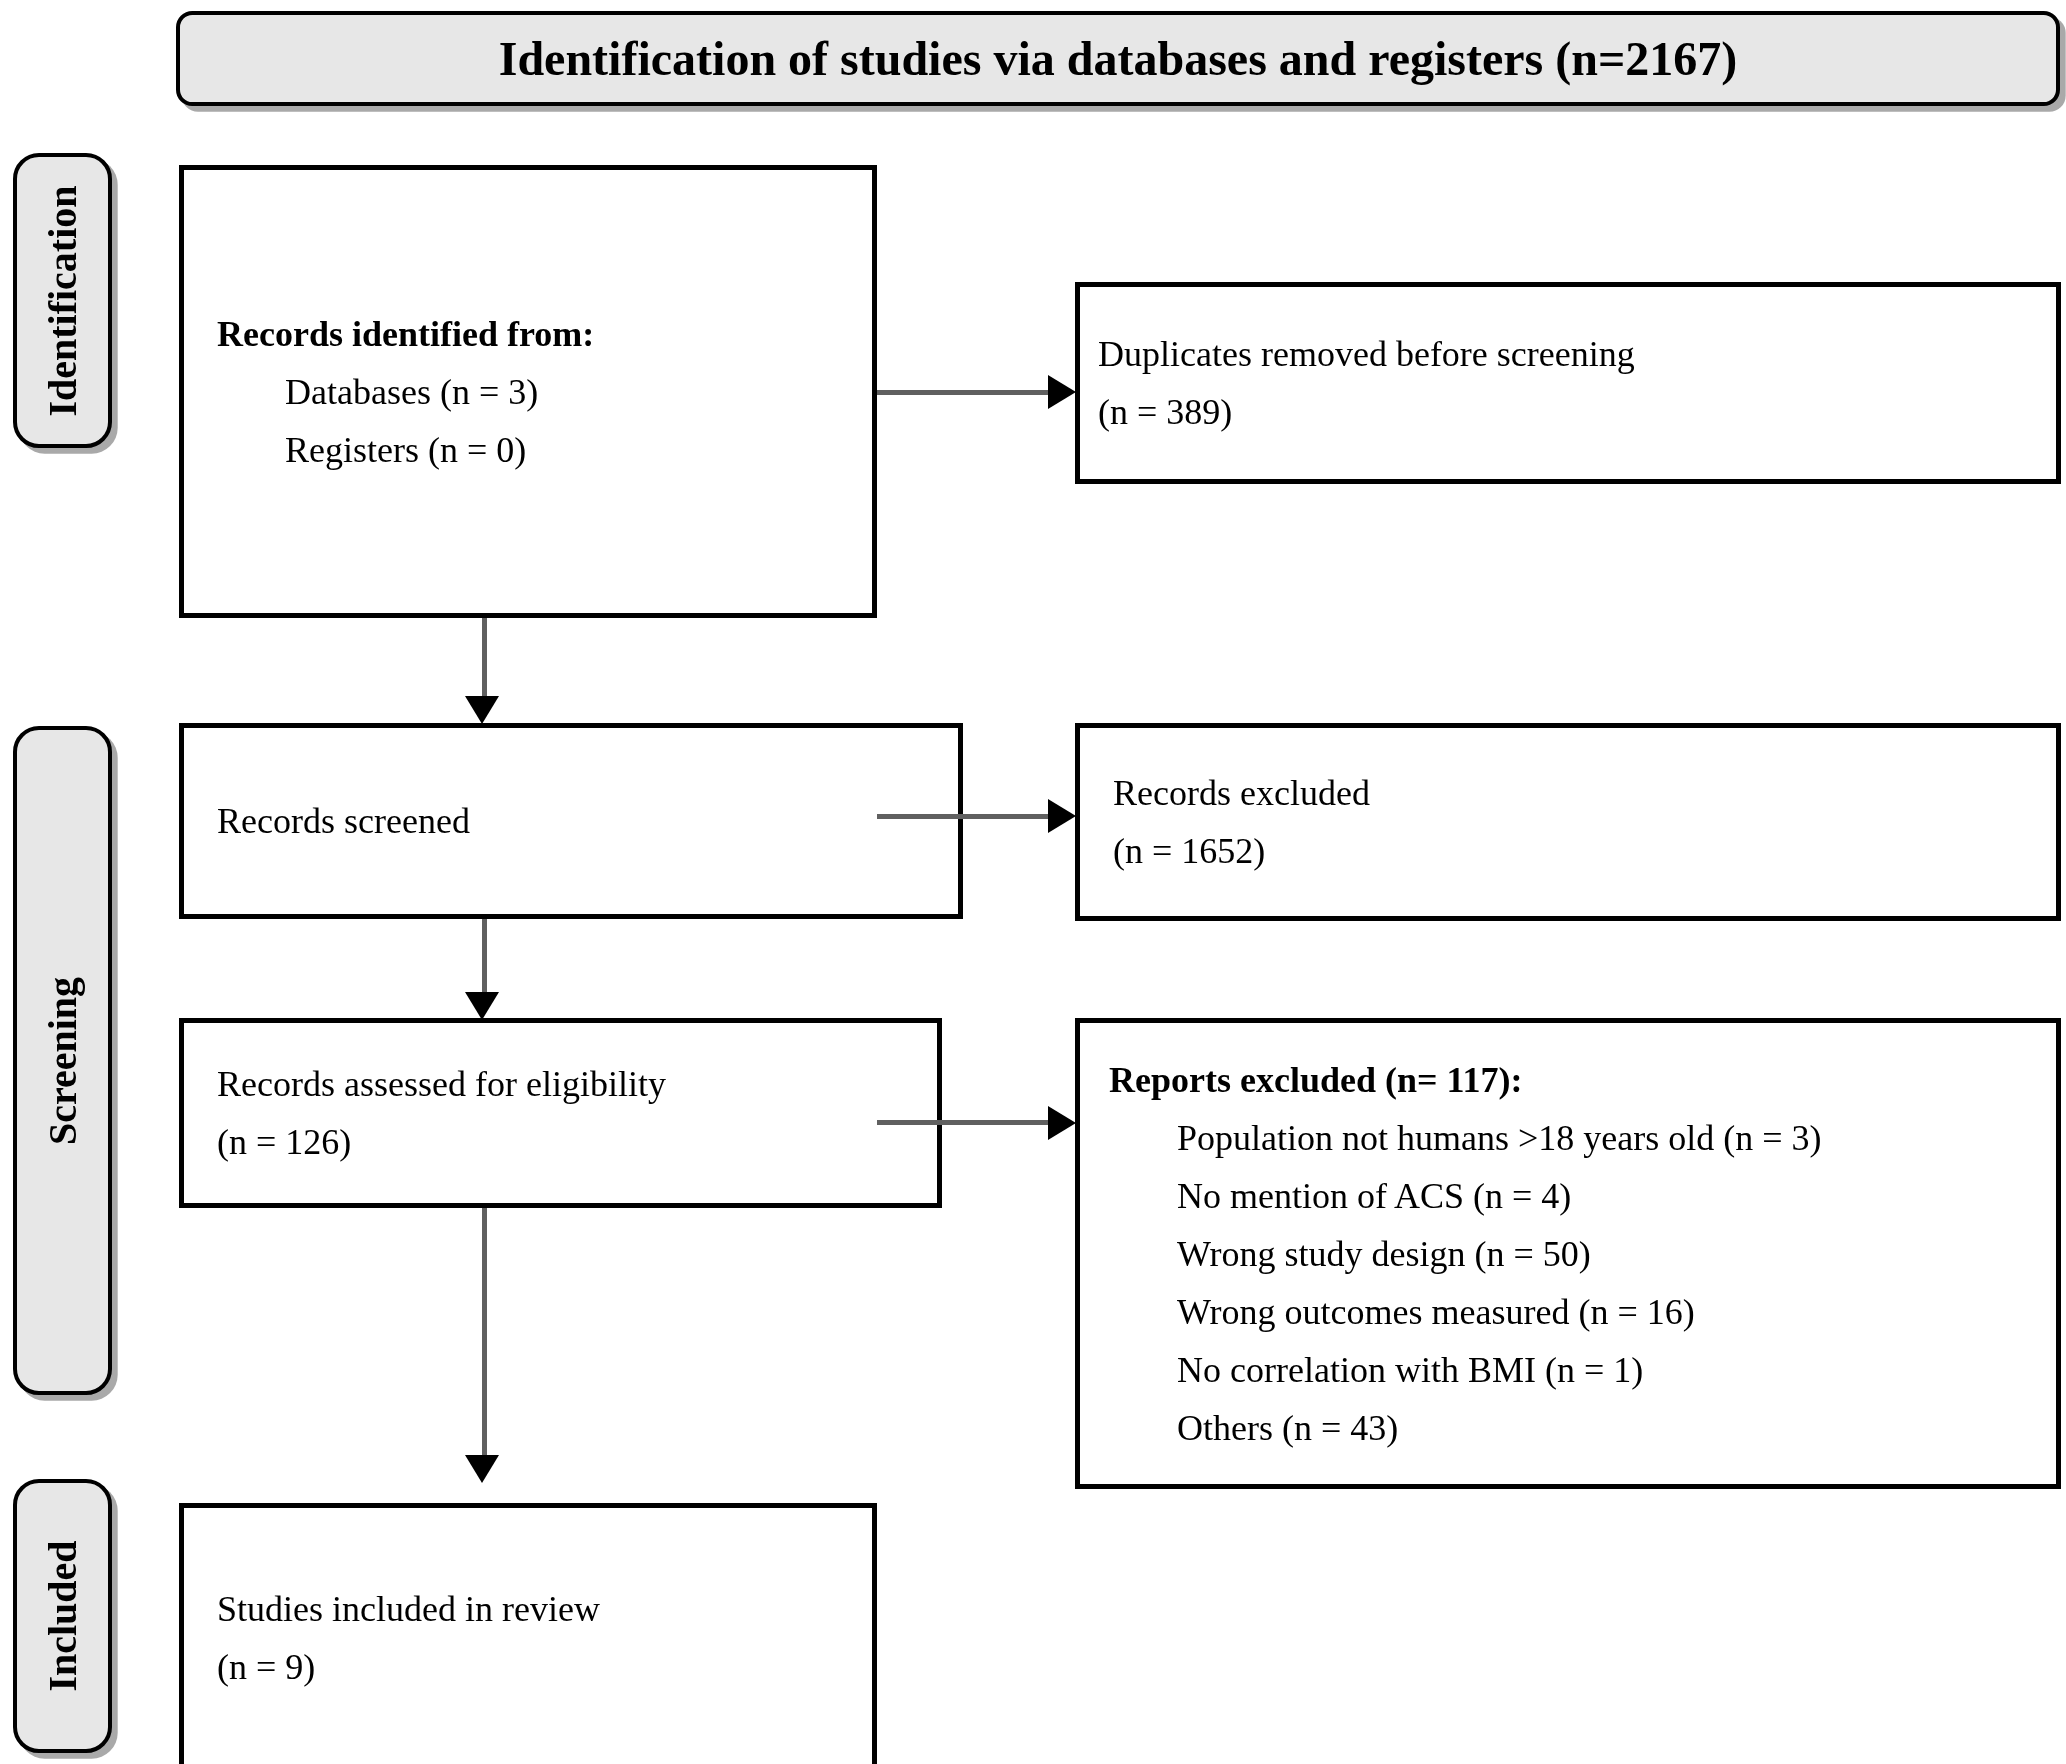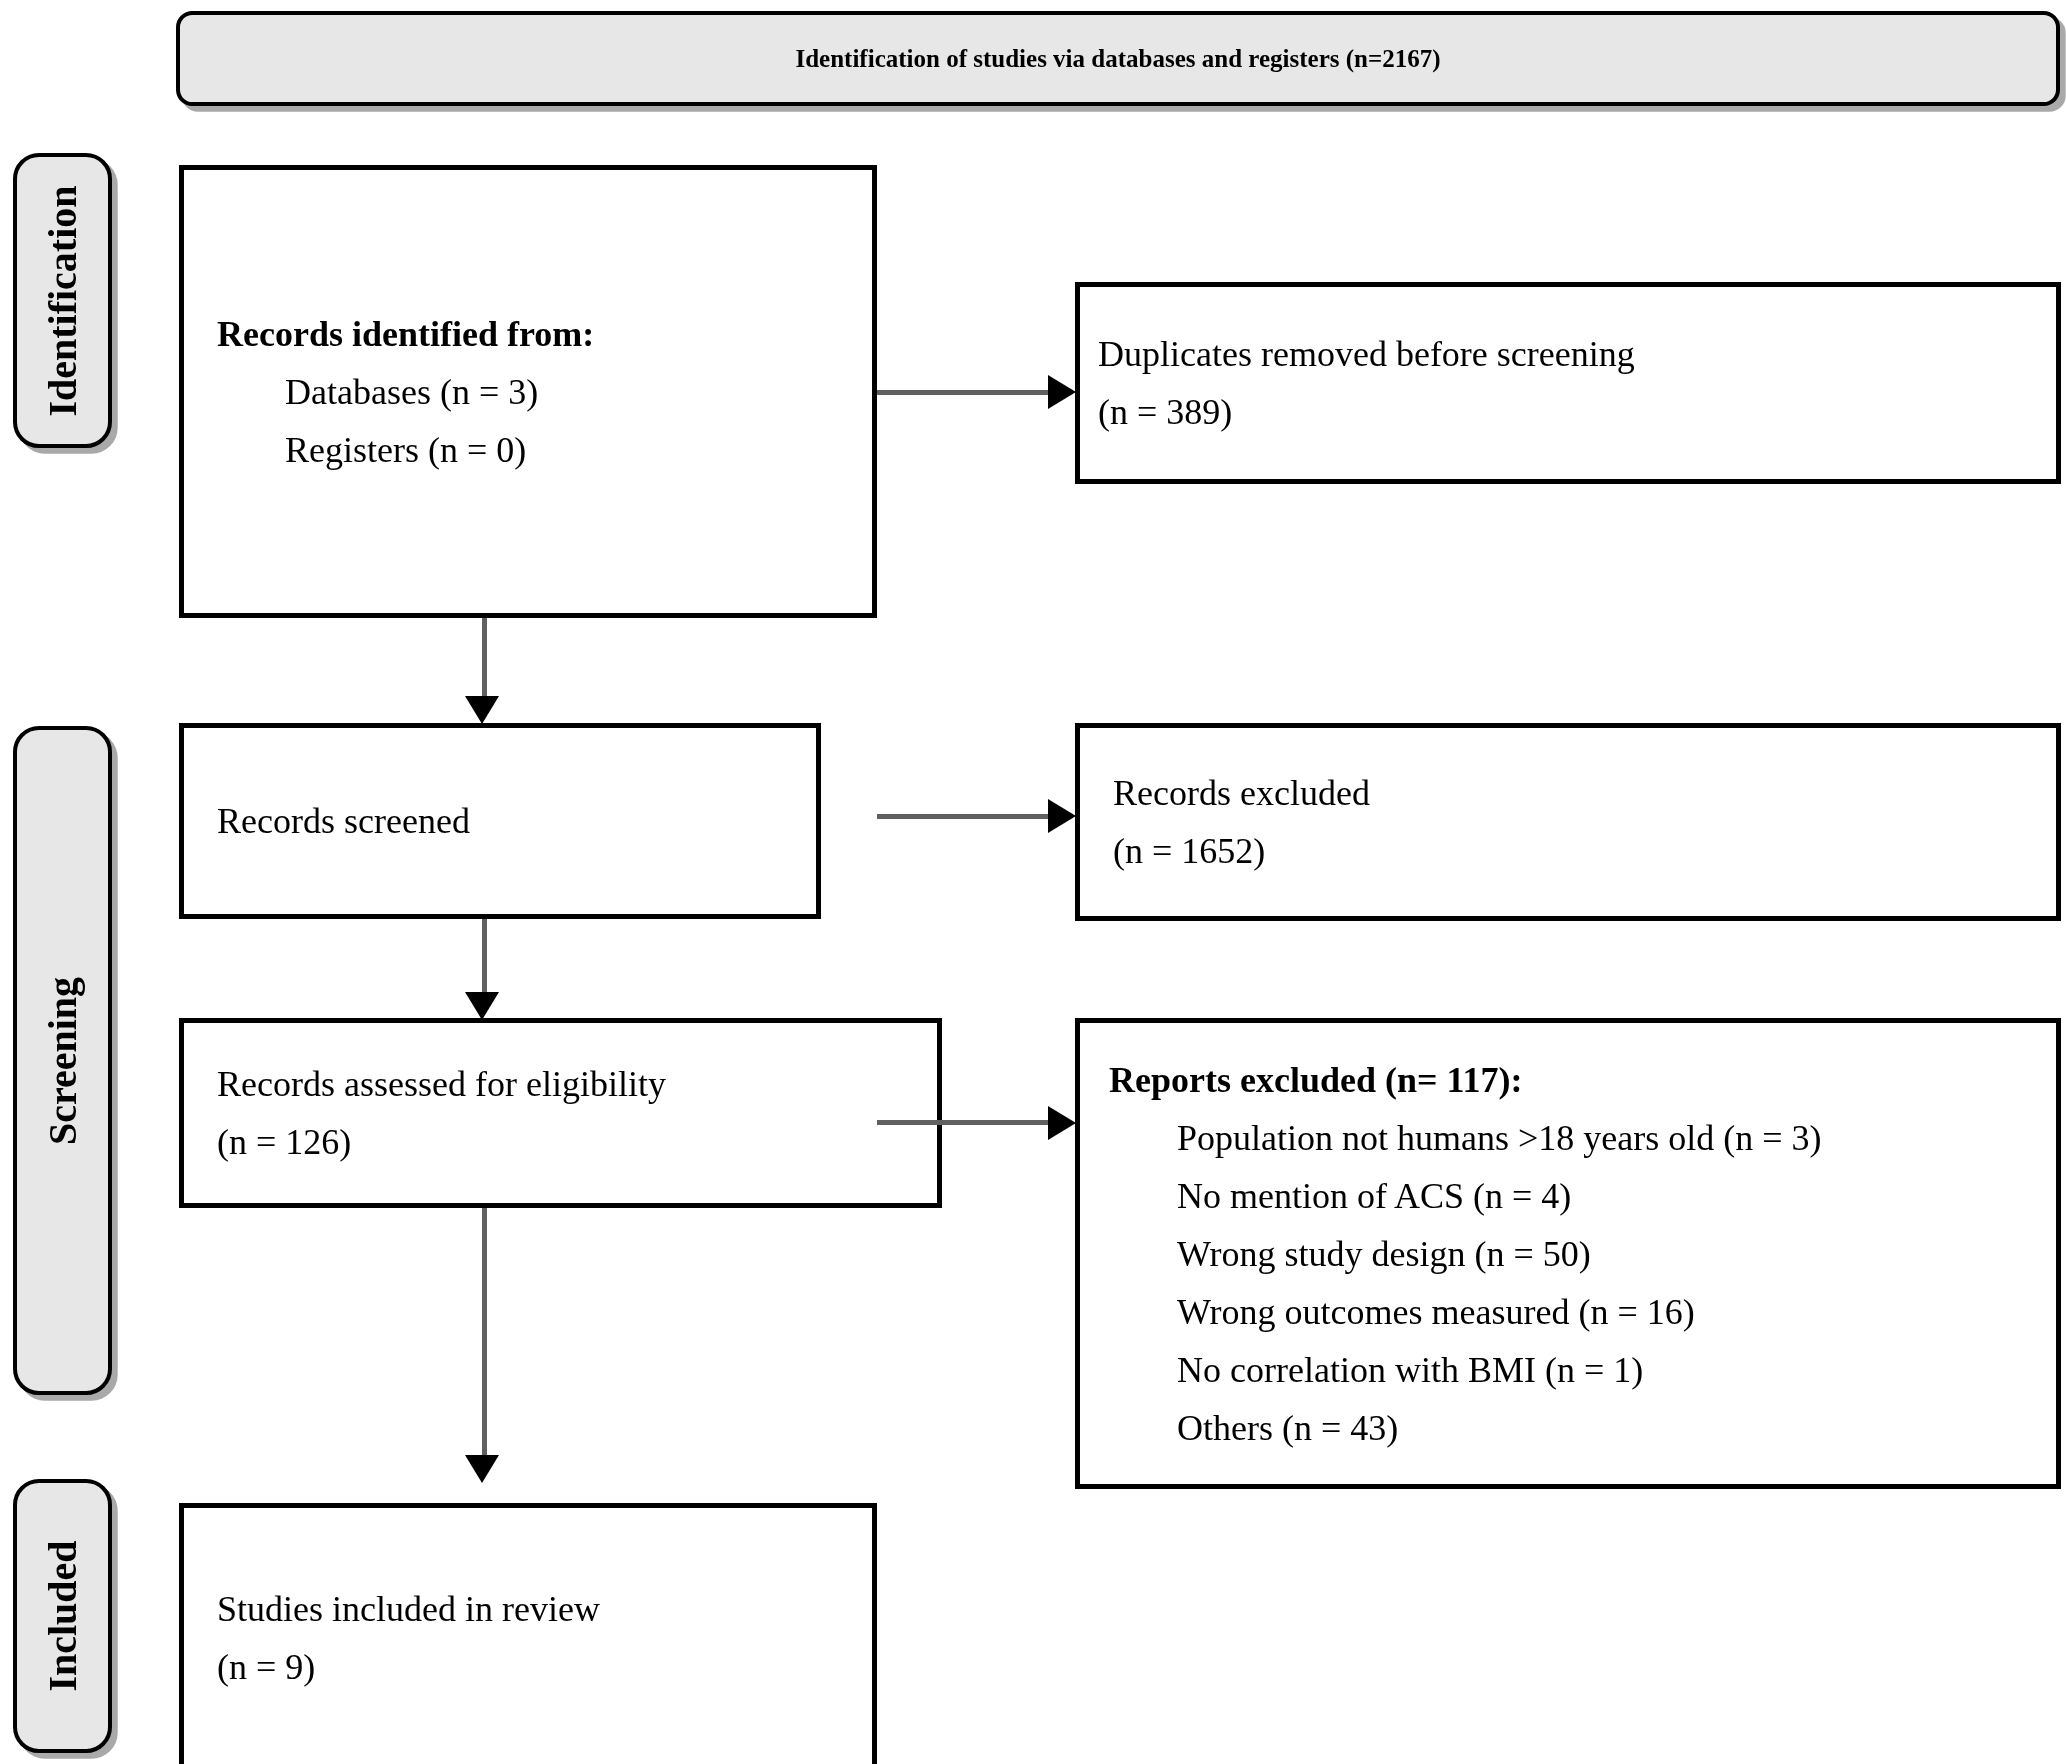--- a/index.html
+++ b/index.html
@@ -7,21 +7,21 @@
     position:relative; width:2066px; height:1765px; background:#ffffff;
     font-family:"Liberation Serif","DejaVu Serif",serif; color:#000;
     overflow:hidden;
   }
   
   .banner {
     position:absolute; left:176px; top:11.3px; width:1884px; height:95px;
     background:#e7e7e7; border:4.4px solid #000; border-radius:16.3px;
     box-shadow:5.7px 5.7px 0 #a9a9a9;
     display:flex; align-items:center; justify-content:center;
-    font-weight:bold; font-size:25px; box-sizing:border-box; text-align:center;
+    font-weight:bold; font-size:48px; box-sizing:border-box; text-align:center;
   }
   .stage {
     position:absolute; left:12.6px; width:99px;
     background:#e7e7e7; border:4.4px solid #000; border-radius:26px;
     box-shadow:5.7px 5.7px 0 #a9a9a9; box-sizing:border-box;
   }
   #stage-identification { top:153px;  height:295px; }
   #stage-screening      { top:726px; height:669px; }
   #stage-included       { top:1479px; height:274px; }
   .stage-text {
@@ -31,21 +31,21 @@
   }
   
   .fbox {
     position:absolute; background:#ffffff; border:5px solid #000;
     box-sizing:border-box; display:flex; flex-direction:column;
     justify-content:center; font-size:36px; line-height:58px;
     padding:12.6px 19px 12.6px 33px;
   }
   #box-records-identified { left:179px;  top:165px;  width:698px; height:453px; }
   #box-duplicates         { left:1075px; top:282px;  width:986px; height:202px; padding-left:18px; }
-  #box-screened           { left:179px;  top:723px; width:642px; height:196px; }
+  #box-screened           { left:179px;  top:723px; width:784px; height:196px; }
   #box-rec-excluded       { left:1075px; top:723px; width:986px; height:198px; }
   #box-assessed           { left:179px;  top:1018px; width:763px; height:190px; }
   #box-rep-excluded       { left:1075px; top:1018px; width:986px; height:471px; padding-left:29px; }
   #box-included           { left:179px;  top:1483px; width:698px; height:270px;margin-top:20px; }
   .bold-line { font-weight:bold; }
   .indent    { padding-left:68px; }
   
   .vline { position:absolute; width:5px;  background:#606060; }
   .hline { position:absolute; height:5px; background:#606060; }
   .head-down {

